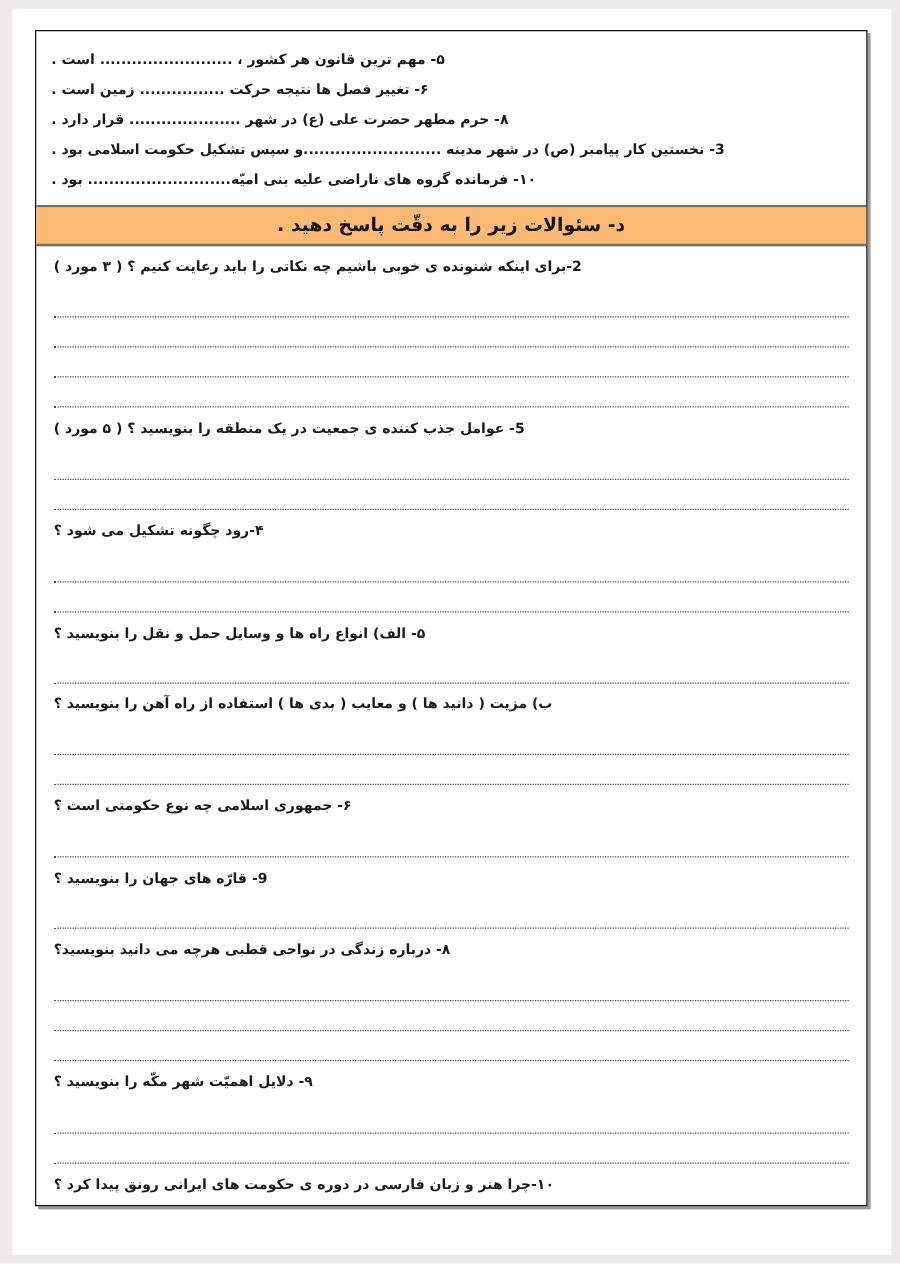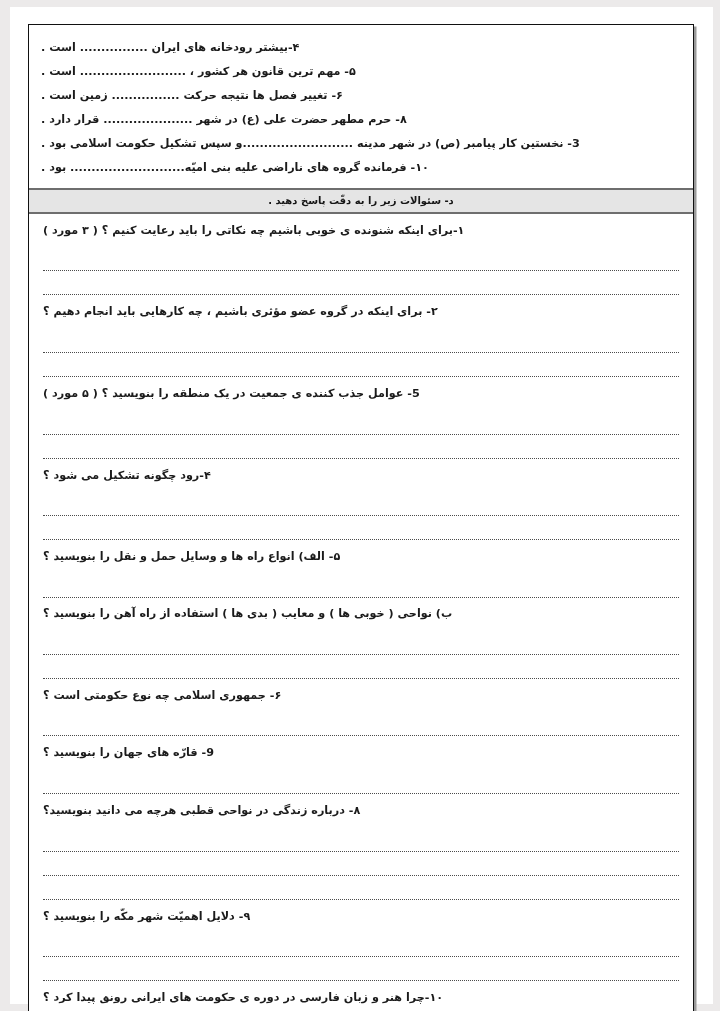--- a/index.html
+++ b/index.html
@@ -64,24 +64,24 @@
     white-space: nowrap;
     direction: rtl;
     unicode-bidi: plaintext;
   }
 
   
   .section-head {
     border-bottom: 2.5px solid #6e6e6e;
     padding: 5px 12px 6px 12px;
     text-align: center;
-    font-size: 10px;
+    font-size: 15px;
     font-weight: bold;
     color: #151515;
-    background: #e5e5e5;
+    background: #fdba74;
     direction: rtl;
   }
 
   
   .questions {
     padding: 0 0 0 0;
   }
   .q-item {
     padding: 0;
   }
@@ -110,42 +110,40 @@
   }
 </style>
 </head>
 <body>
 
 <div class="page-canvas">
 
   <div class="exam-table">
 
     <div class="block fill-block">
-      <div class="fill-row">۴-بیشتر رودخانه های ایران ................ است .</div>
       <div class="fill-row">۵- مهم ترین قانون هر کشور ، ......................... است .</div>
       <div class="fill-row">۶- تغییر فصل ها نتیجه حرکت ................ زمین است .</div>
       <div class="fill-row">۸- حرم مطهر حضرت علی (ع) در شهر ..................... قرار دارد .</div>
       <div class="fill-row">3- نخستین کار پیامبر (ص) در شهر مدینه ..........................و سپس تشکیل حکومت اسلامی بود .</div>
       <div class="fill-row">۱۰- فرمانده گروه های ناراضی علیه بنی امیّه........................... بود .</div>
     </div>
 
     <div class="block section-head">د- سئوالات زیر را به دقّت پاسخ دهید .</div>
 
     <div class="questions">
 
       <div class="q-item">
-        <div class="q-text">۱-برای اینکه شنونده ی خوبی باشیم  چه نکاتی را باید رعایت کنیم ؟ ( ۳ مورد )</div>
-        <div class="answer-lines">
-          <div class="dot-line"></div>
-          <div class="dot-line"></div>
-        </div>
-      </div>
-
-      <div class="q-item">
-        <div class="q-text">۲- برای اینکه در گروه عضو مؤثری باشیم ، چه کارهایی باید انجام دهیم ؟</div>
+        <div class="q-text">2-برای اینکه شنونده ی خوبی باشیم  چه نکاتی را باید رعایت کنیم ؟ ( ۳ مورد )</div>
+        <div class="answer-lines">
+          <div class="dot-line"></div>
+          <div class="dot-line"></div>
+        </div>
+      </div>
+
+      <div class="q-item">
         <div class="answer-lines">
           <div class="dot-line"></div>
           <div class="dot-line"></div>
         </div>
       </div>
 
       <div class="q-item">
         <div class="q-text">5- عوامل جذب کننده ی جمعیت در یک منطقه را بنویسید ؟ ( ۵ مورد )</div>
         <div class="answer-lines">
           <div class="dot-line"></div>
@@ -162,21 +160,21 @@
       </div>
 
       <div class="q-item">
         <div class="q-text">۵- الف) انواع راه ها و وسایل حمل و نقل را بنویسید ؟</div>
         <div class="answer-lines">
           <div class="dot-line"></div>
         </div>
       </div>
 
       <div class="q-item">
-        <div class="q-text indent-sub">ب) نواحی  ( خوبی ها ) و معایب ( بدی ها ) استفاده از راه آهن را بنویسید ؟</div>
+        <div class="q-text indent-sub">ب) مزیت  ( دانید ها ) و معایب ( بدی ها ) استفاده از راه آهن را بنویسید ؟</div>
         <div class="answer-lines">
           <div class="dot-line"></div>
           <div class="dot-line"></div>
         </div>
       </div>
 
       <div class="q-item">
         <div class="q-text">۶- جمهوری اسلامی چه نوع حکومتی است ؟</div>
         <div class="answer-lines">
           <div class="dot-line"></div>

